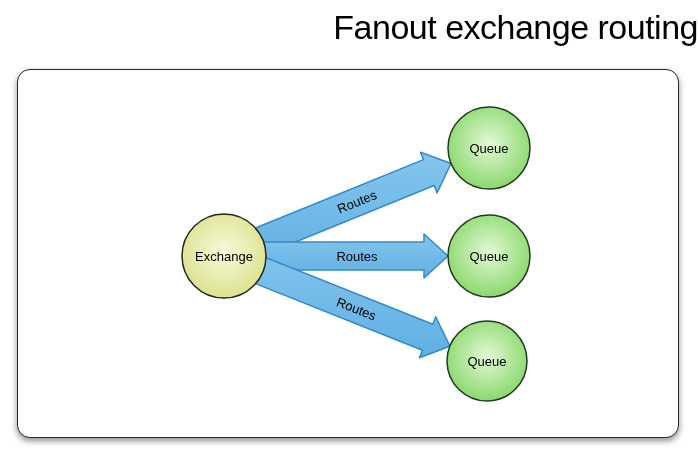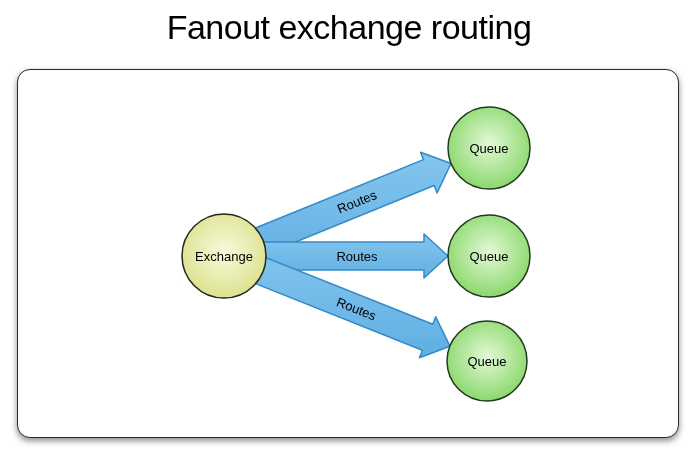--- a/index.html
+++ b/index.html
@@ -16,21 +16,21 @@
     width: 698px;
     height: 463px;
     background: #ffffff;
   }
   .page-title {
     position: absolute;
     top: 8px;
     left: 0;
     width: 100%;
     margin: 0;
-    text-align: center;
+    text-align: right;
     font-size: 34px;
     font-weight: 400;
     letter-spacing: -0.5px;
     color: #000000;
   }
   .frame {
     position: absolute;
     left: 17px;
     top: 69px;
     width: 662px;

